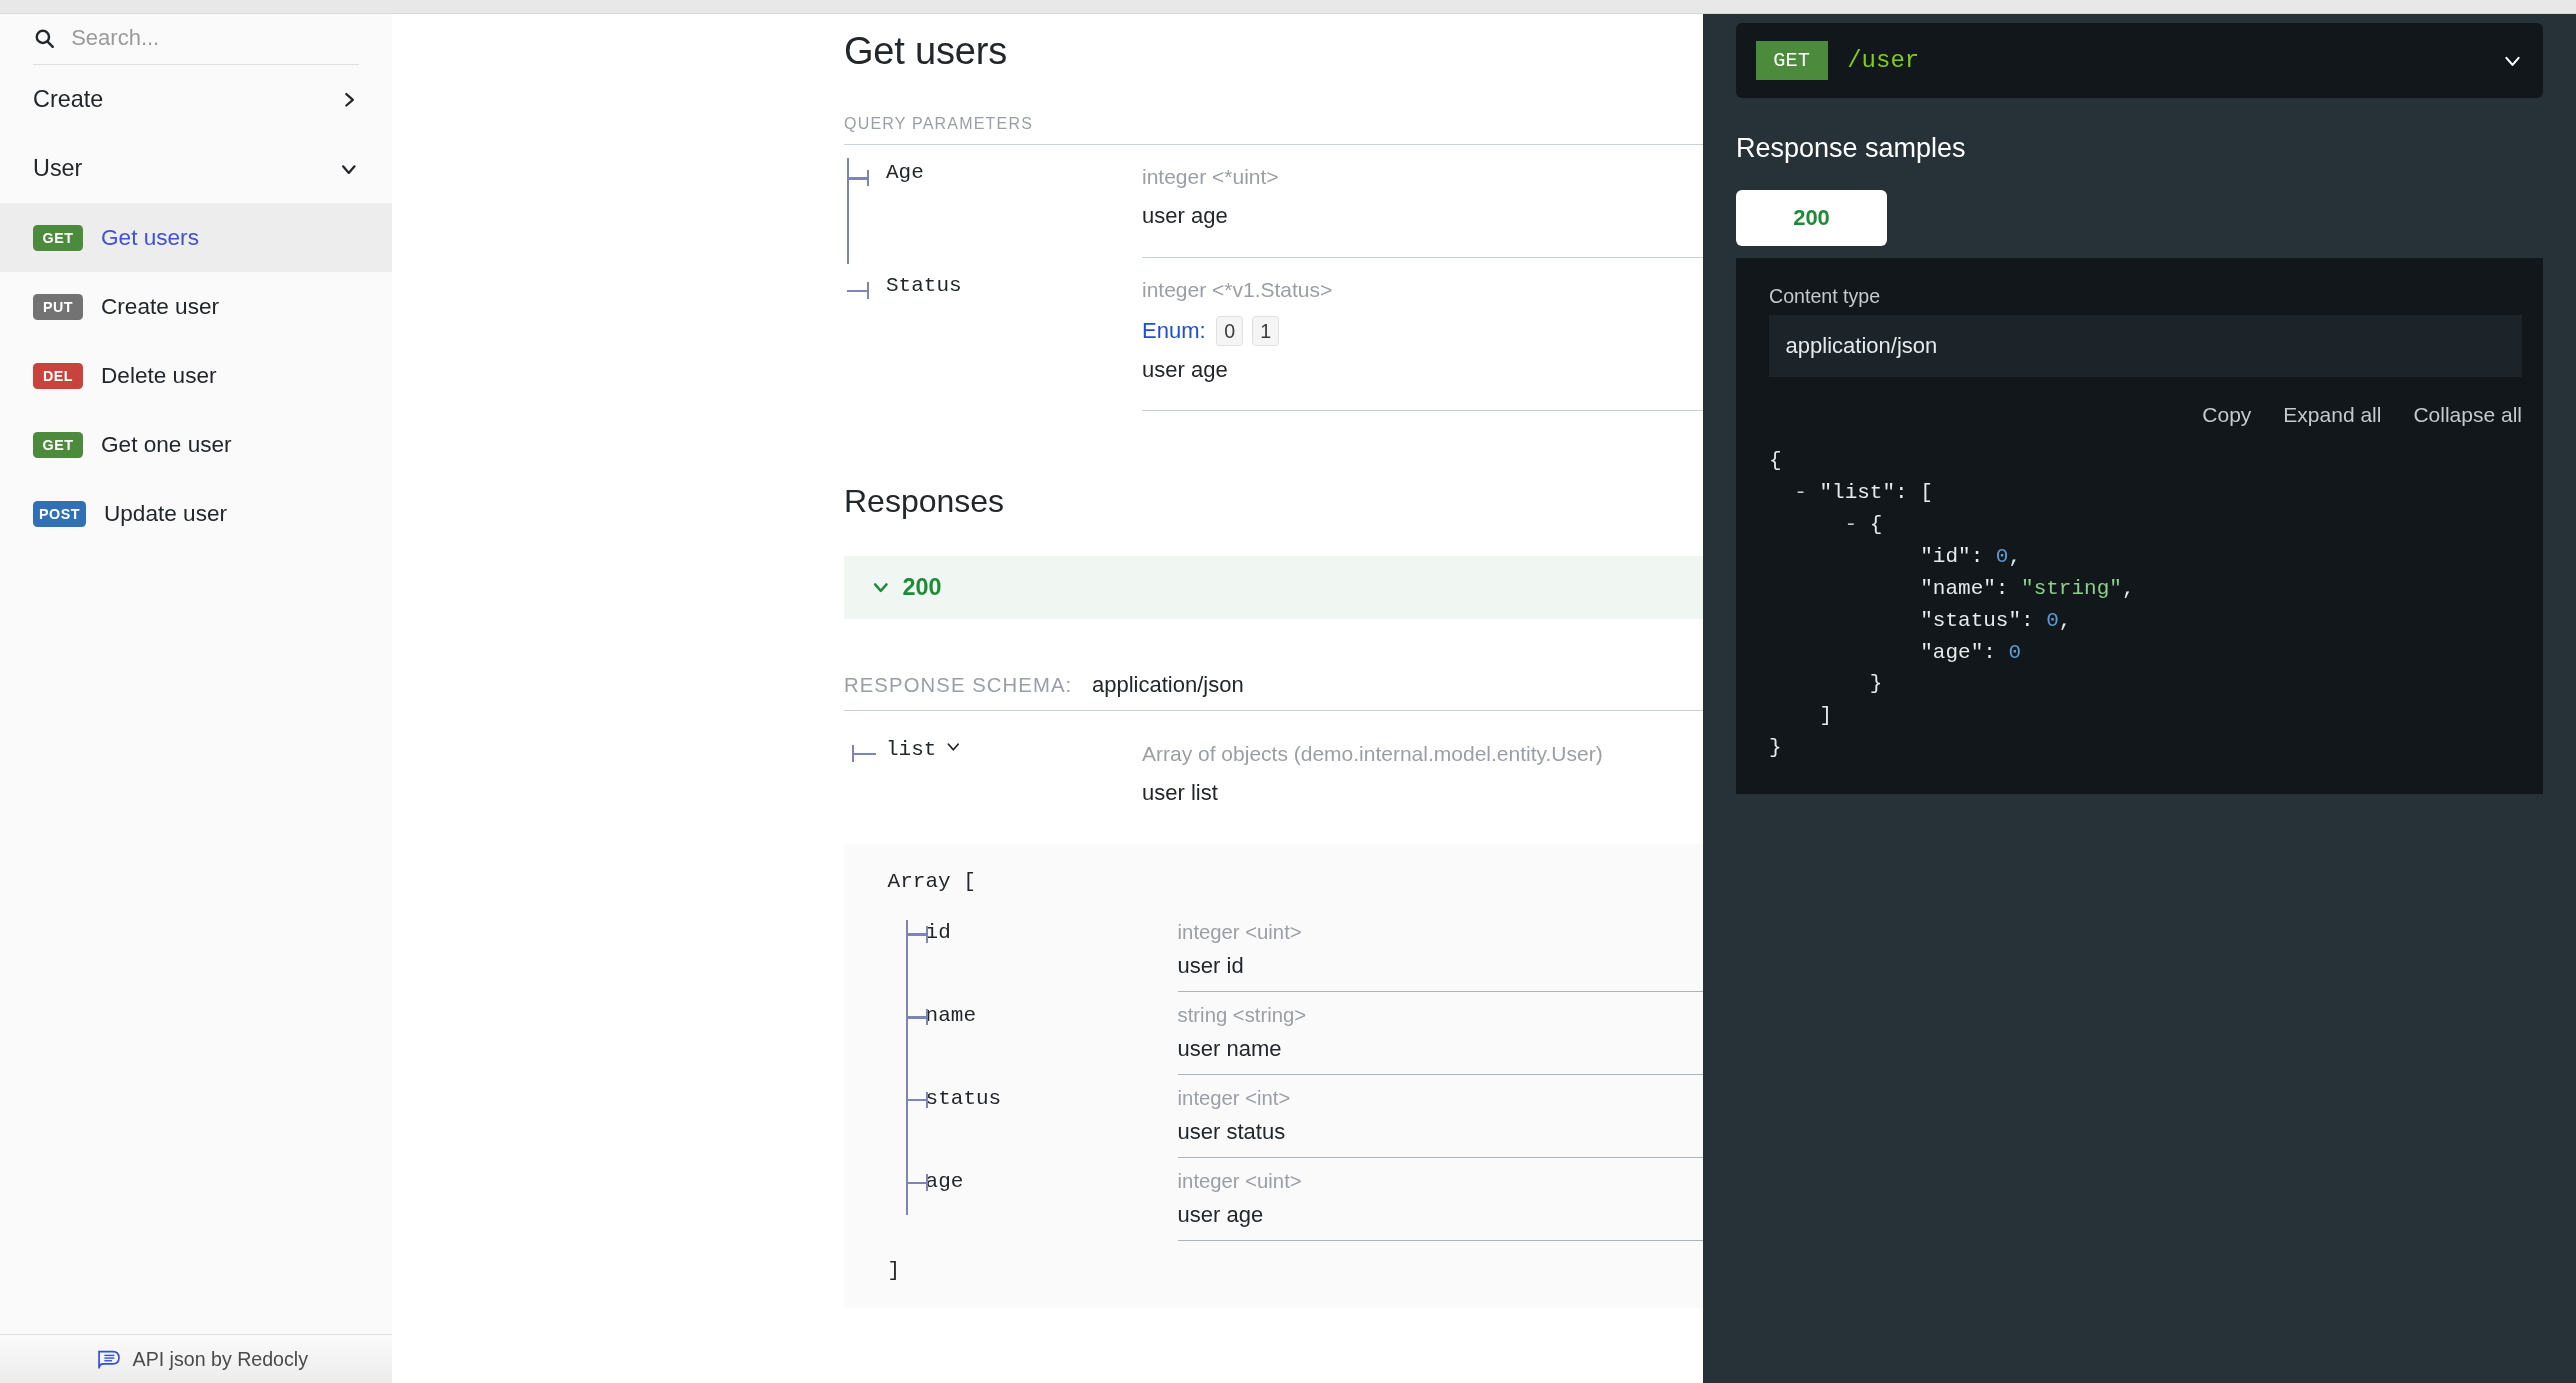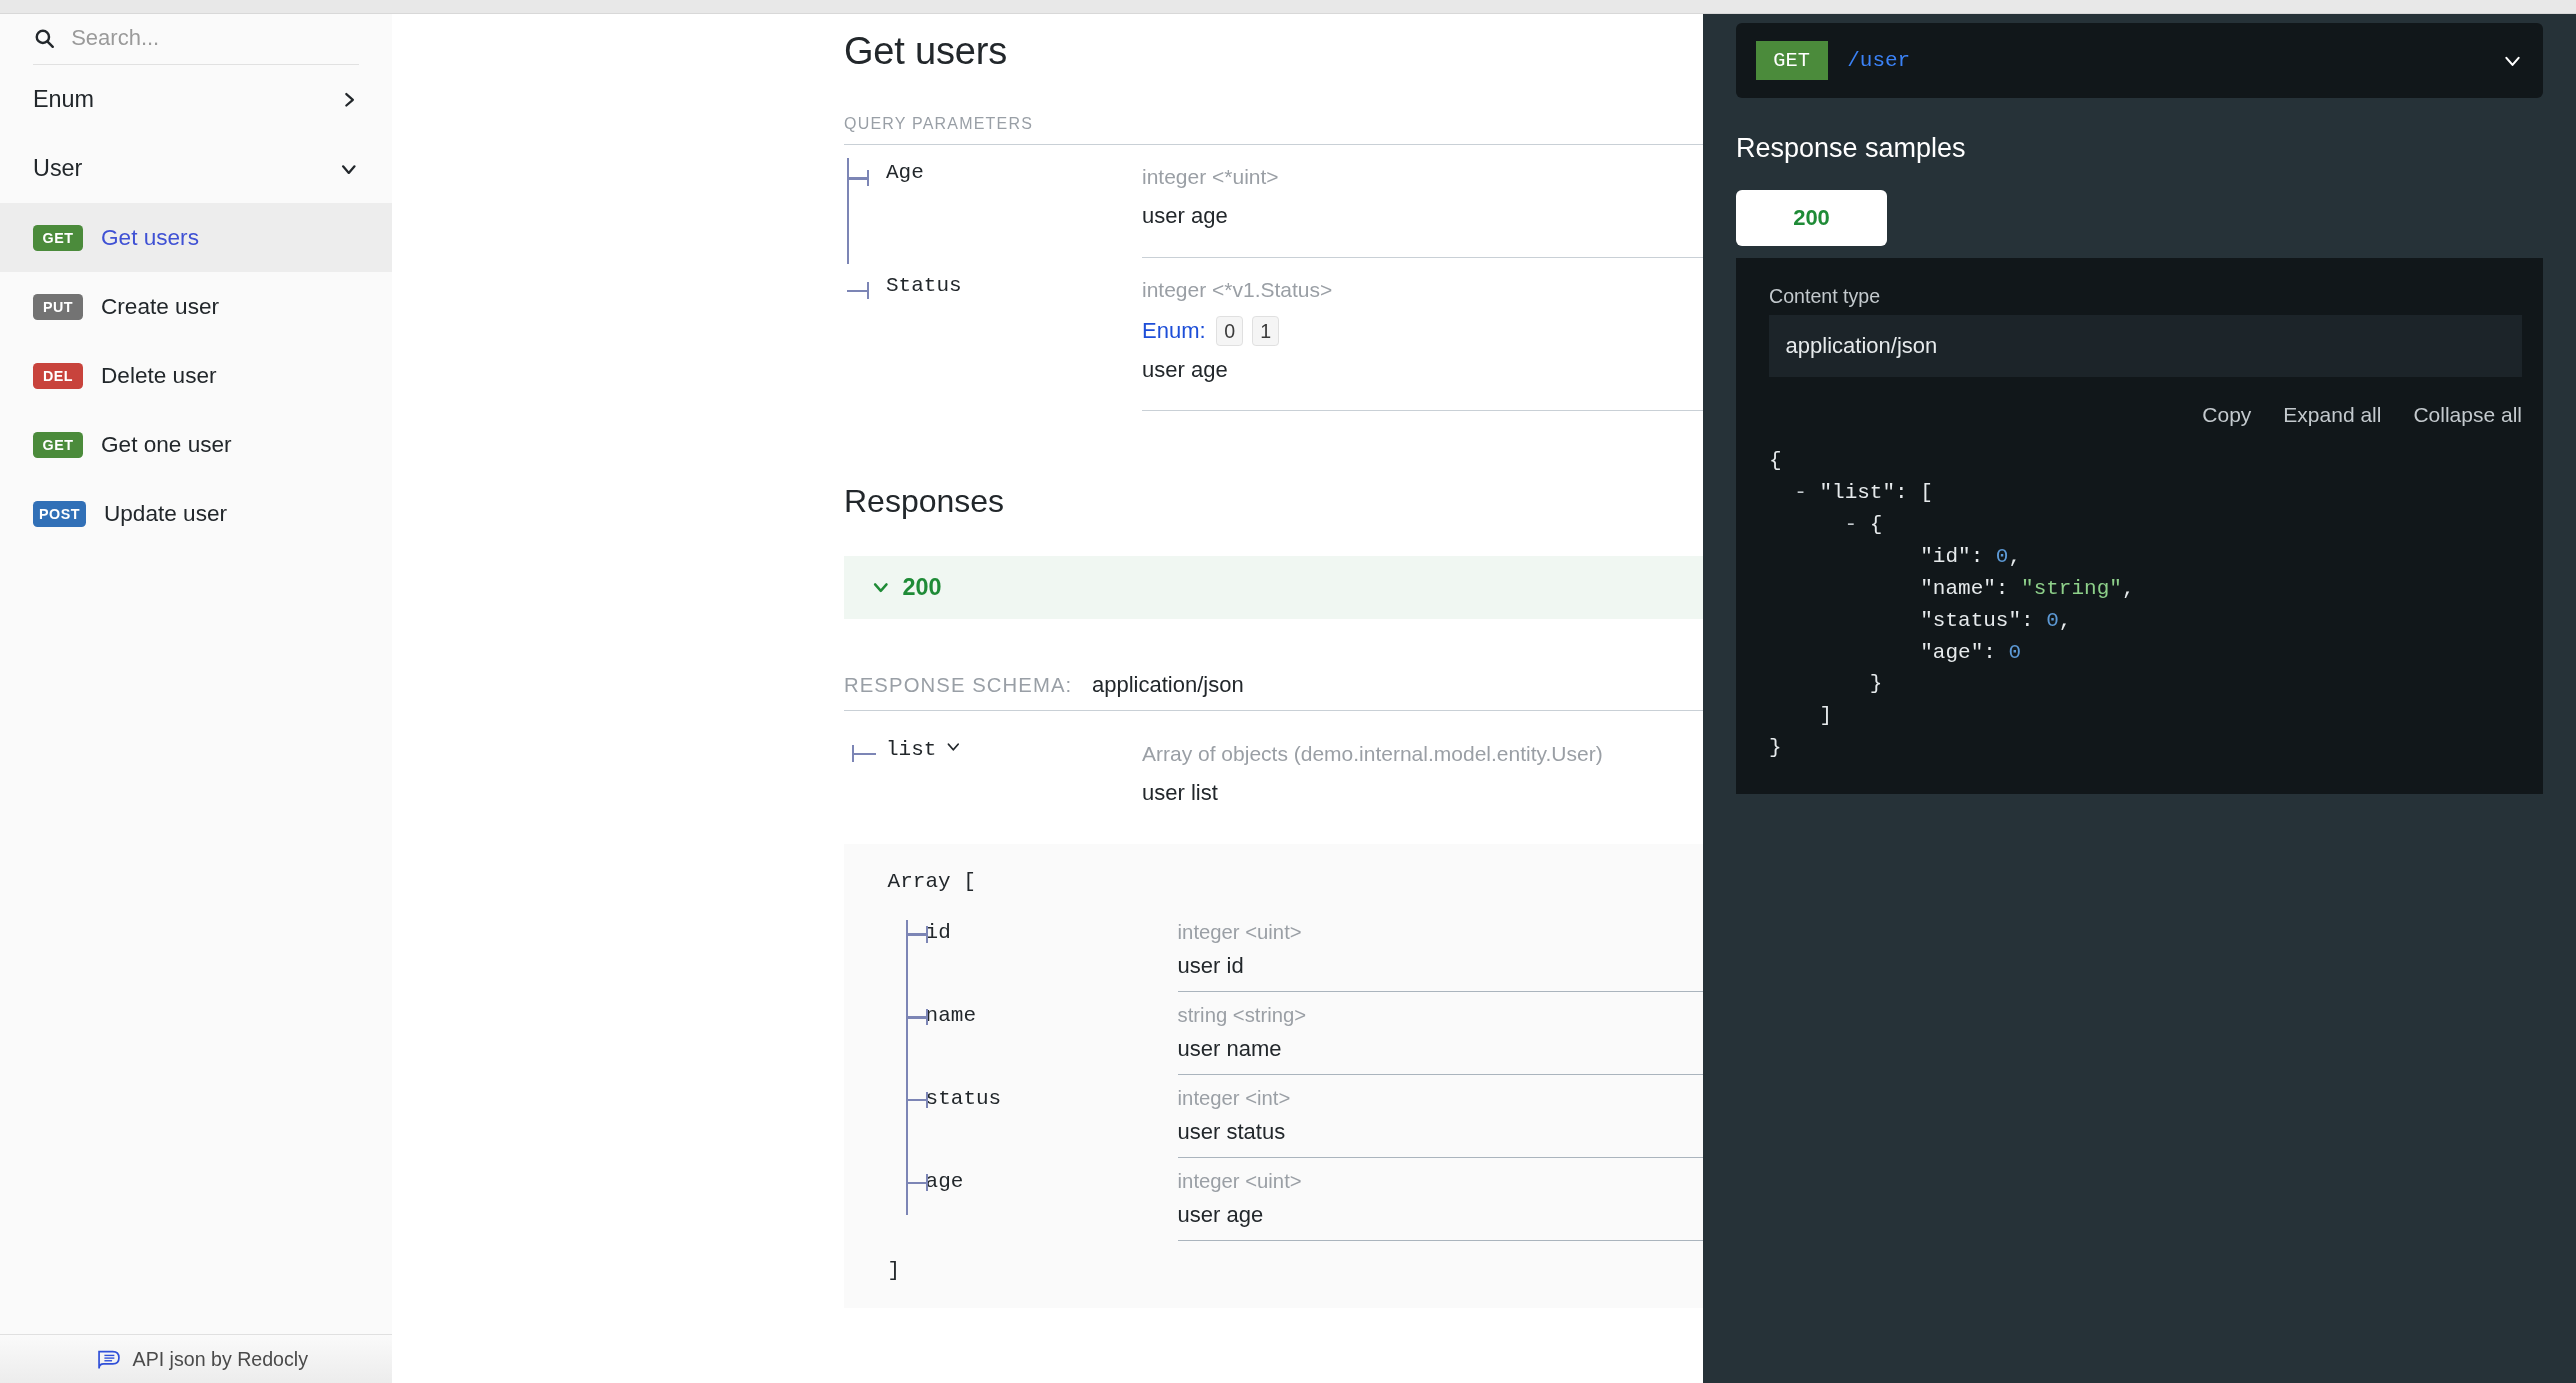--- a/index.html
+++ b/index.html
@@ -242,21 +242,21 @@
   .endpoint-verb {
     display: inline-flex; align-items: center; justify-content: center;
     width: 72px; height: 39px;
     background: #4b8b3b; color: #ffffff;
     font-family: "Liberation Mono", monospace;
     font-size: 20.3px;
     margin-right: 19.6px; flex: 0 0 72px;
   }
   .endpoint-path {
     font-family: "Liberation Mono", monospace;
-    font-size: 21px; color: #3b82f6;
+    font-size: 24px; color: #84cc16;
     flex: 1 1 auto;
   }
   .endpoint-chev { width: 21px; height: 21px; flex: 0 0 21px; }
 
   .right-title {
     font-size: 27px; color: #ffffff;
     margin-top: 35px; font-weight: normal;
   }
   .tabs { display: flex; margin-top: 26px; }
   .tab {
@@ -309,21 +309,21 @@
       <span class="search-icon">
         <svg viewBox="0 0 24 24" width="22.6" height="22.6" fill="none" stroke="#22272b" stroke-width="2.6">
           <circle cx="10.5" cy="10.5" r="6.5"></circle>
           <line x1="15.5" y1="15.5" x2="21" y2="21" stroke-linecap="round"></line>
         </svg>
       </span>
       <input class="search-input" type="text" placeholder="Search..." style="">
     </div>
 
     <div class="nav-group">
-      <span class="nav-group-label">Enum</span>
+      <span class="nav-group-label">Create</span>
       <span class="chev">
         <svg viewBox="0 0 24 24" width="19.6" height="19.6" fill="none" stroke="#22272b" stroke-width="2.8" stroke-linecap="round" stroke-linejoin="round">
           <polyline points="9,5 17,12 9,19"></polyline>
         </svg>
       </span>
     </div>
 
     <div class="nav-group">
       <span class="nav-group-label">User</span>
       <span class="chev">

